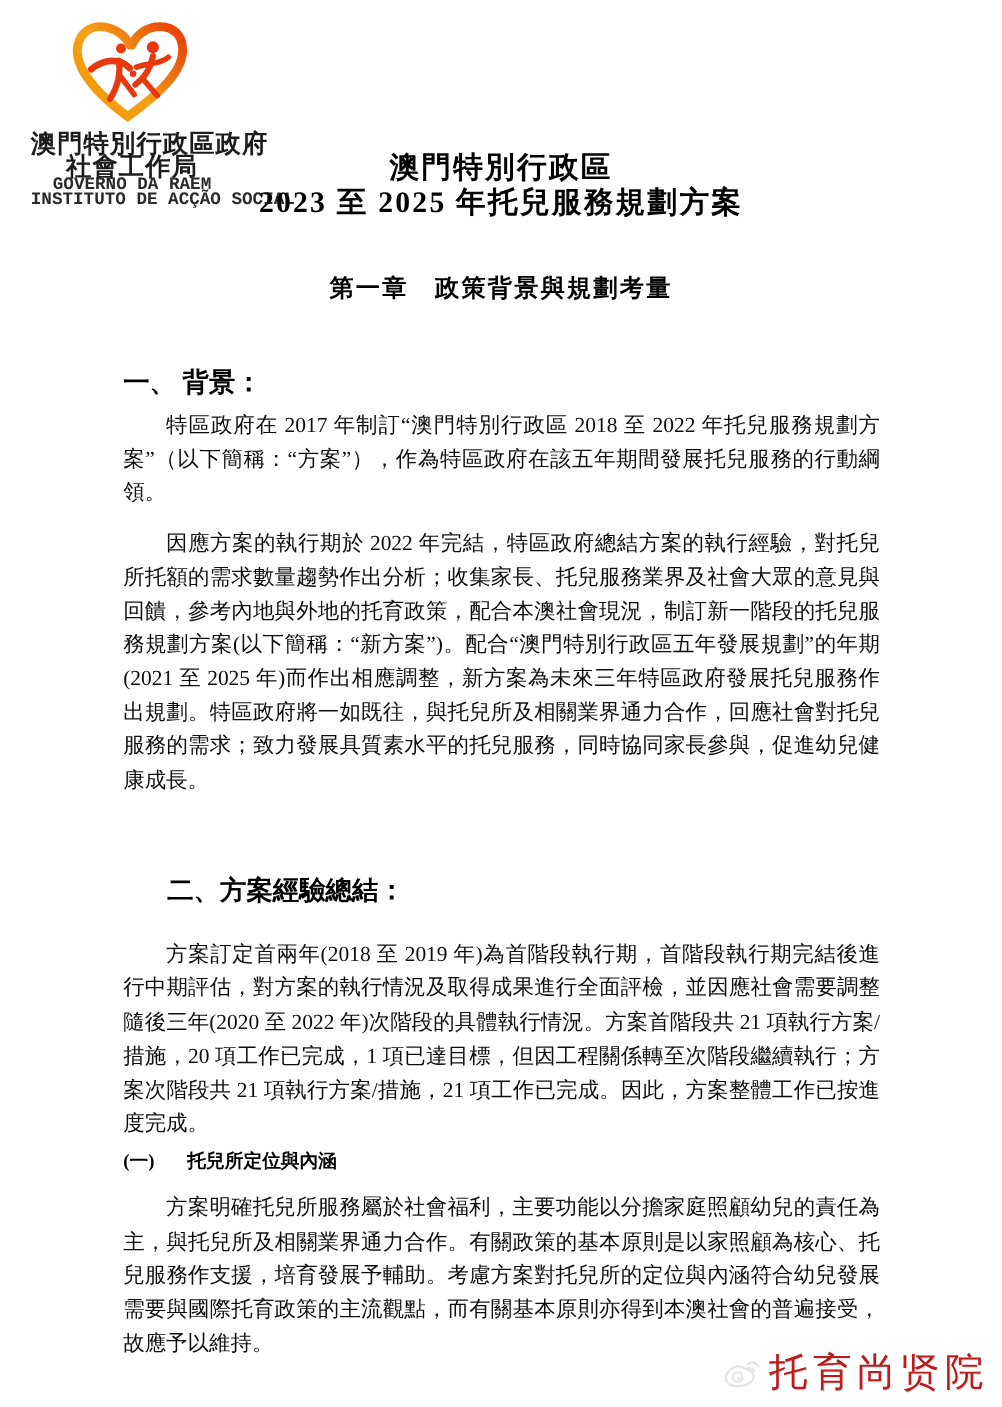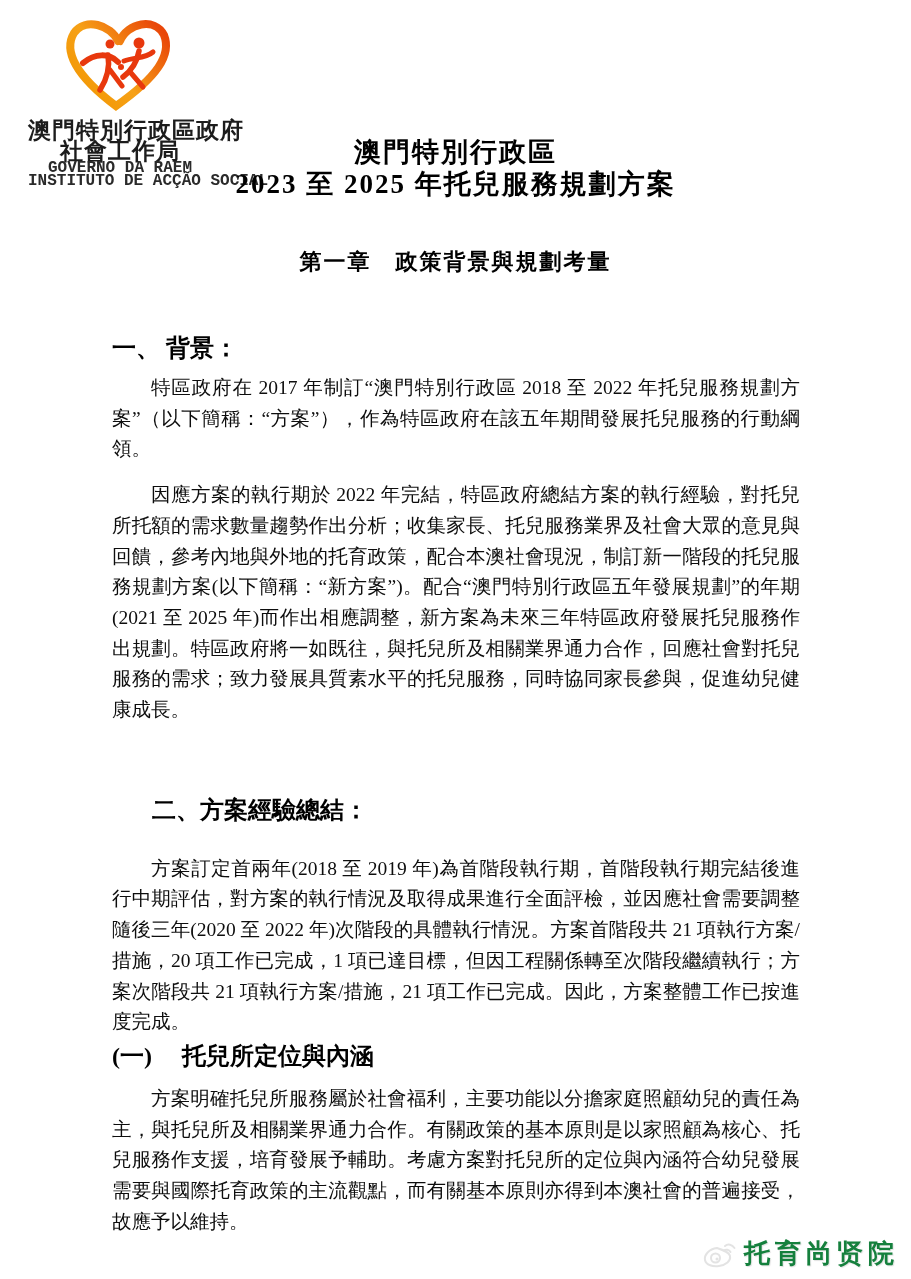--- a/index.html
+++ b/index.html
@@ -90,44 +90,44 @@
   .content p {
     margin: 0;
     text-indent: 2em;
   }
   p.p-1 { margin-top: 10px; }
   p.p-2 { margin-top: 15px; }
   p.p-3 { margin-top: 29px; }
   p.p-4 { margin-top: 13px; }
   .sub-heading {
     margin-top: 3px;
-    font-size: 24px;
+    font-size: 17px;
     font-weight: bold;
     line-height: 30px;
     color: #000;
     text-align: left;
   }
   .sub-heading .sub-title { margin-left: 30px; }
 
   
   .watermark {
     position: absolute;
     right: 12px;
     bottom: 8px;
     display: flex;
     align-items: center;
     gap: 6px;
     user-select: none;
   }
   .watermark-text {
     font-family: "Liberation Sans", "DejaVu Sans", sans-serif;
-    font-weight: bold;
-    font-size: 26px;
+    font-weight: normal;
+    font-size: 35px;
     letter-spacing: 5px;
-    color: #15803d;
+    color: #b91c1c;
     text-shadow: 1px 1px 1px #e2e2e2, -1px -1px 1px #ffffff, 0 0 1px #e6e6e6;
   }
 </style>
 </head>
 <body>
 
 <div class="page">
 
   <div class="logo-block">
     <svg width="120" height="98" viewBox="0 0 120 98" aria-hidden="true">

